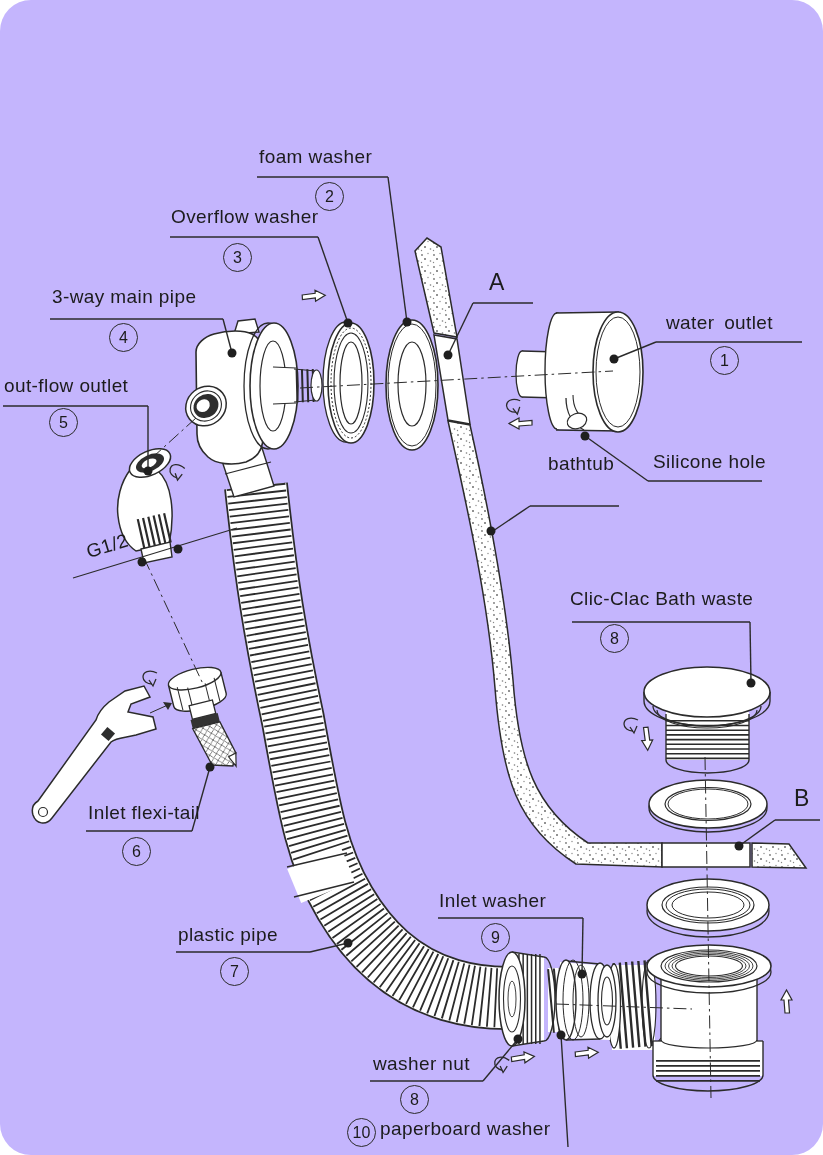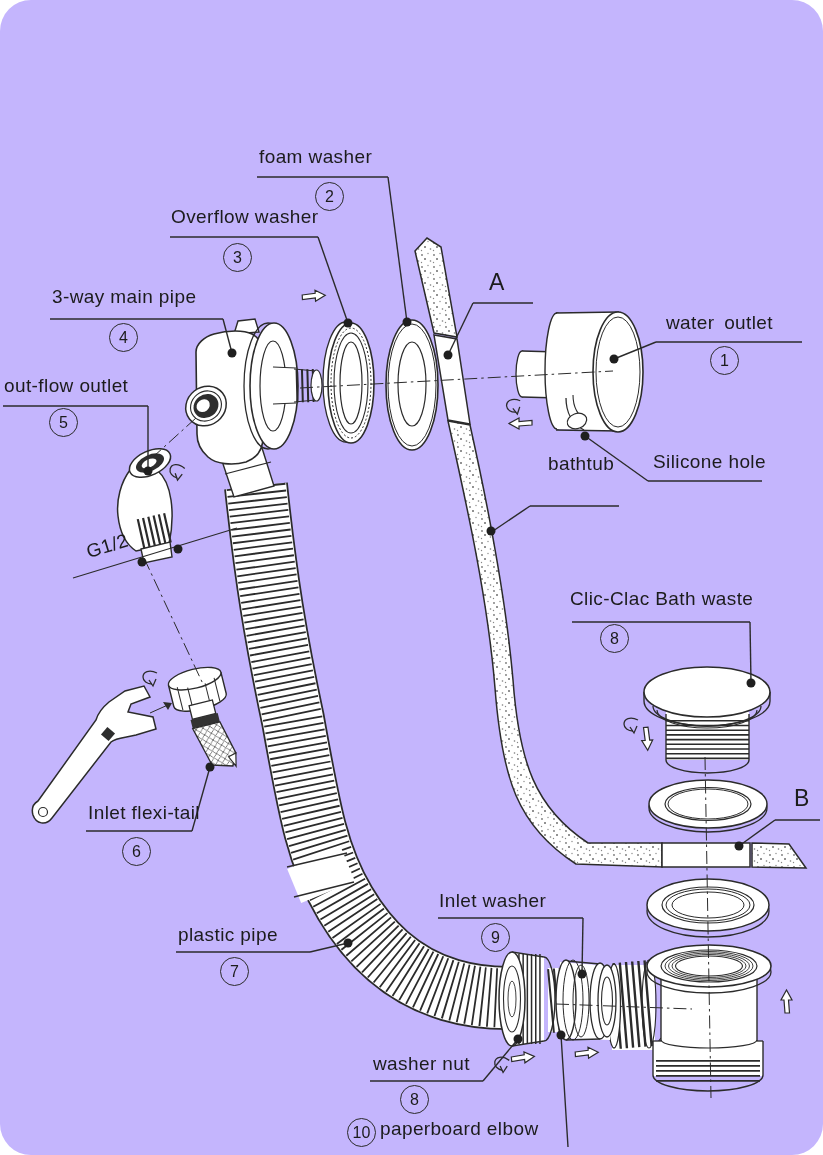--- a/index.html
+++ b/index.html
@@ -329,21 +329,21 @@
 <div class="lbl wide" style="left:666px;top:313px">water outlet</div>
 <div class="lbl" style="left:653px;top:452px">Silicone hole</div>
 <div class="lbl" style="left:548px;top:454px">bathtub</div>
 <div class="lbl rot" style="left:84px;top:543px">G1/2</div>
 <div class="lbl" style="left:570px;top:589px">Clic-Clac Bath waste</div>
 <div class="lbl" style="left:88px;top:803px">Inlet flexi-tail</div>
 <div class="lbl big" style="left:794px;top:786px">B</div>
 <div class="lbl" style="left:178px;top:925px">plastic pipe</div>
 <div class="lbl" style="left:439px;top:891px">Inlet washer</div>
 <div class="lbl" style="left:373px;top:1054px">washer nut</div>
-<div class="lbl" style="left:380px;top:1119px">paperboard elbow</div>
+<div class="lbl" style="left:380px;top:1119px">paperboard washer</div>
 
 <div class="num" style="left:710px;top:346px">1</div>
 <div class="num" style="left:315px;top:182px">2</div>
 <div class="num" style="left:223px;top:243px">3</div>
 <div class="num" style="left:109px;top:323px">4</div>
 <div class="num" style="left:49px;top:408px">5</div>
 <div class="num" style="left:122px;top:837px">6</div>
 <div class="num" style="left:220px;top:957px">7</div>
 <div class="num" style="left:400px;top:1085px">8</div>
 <div class="num" style="left:481px;top:923px">9</div>

